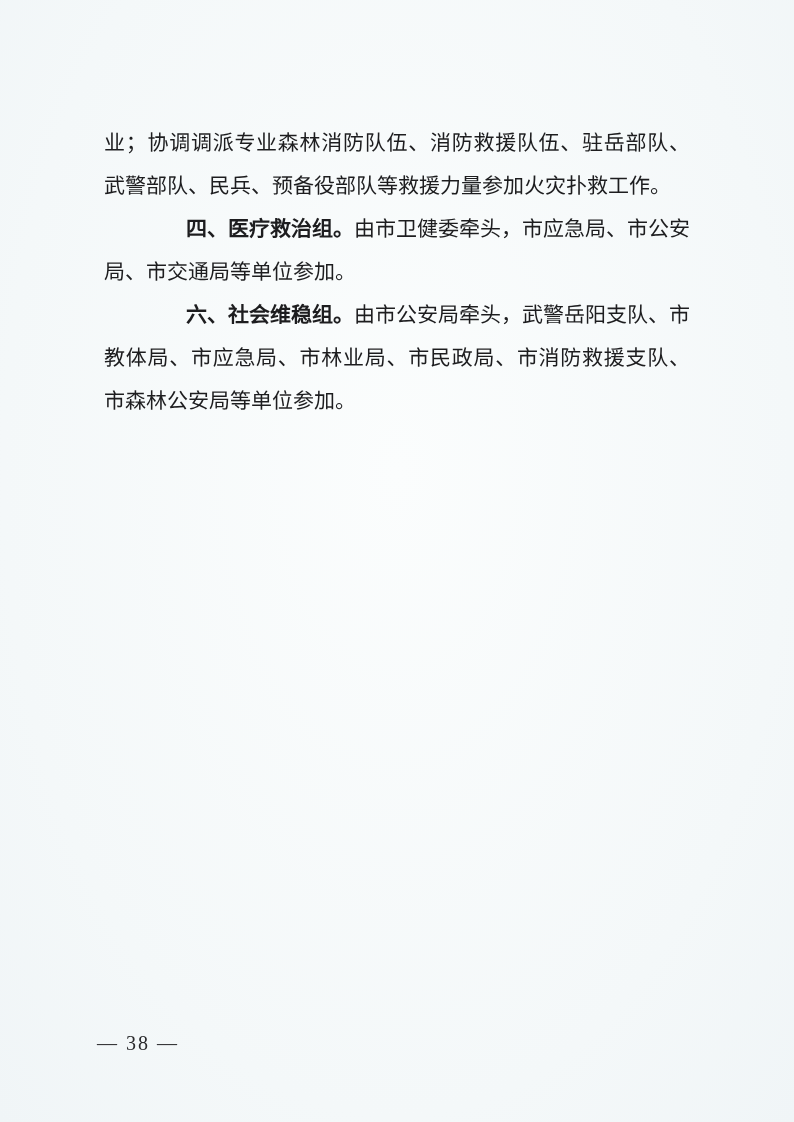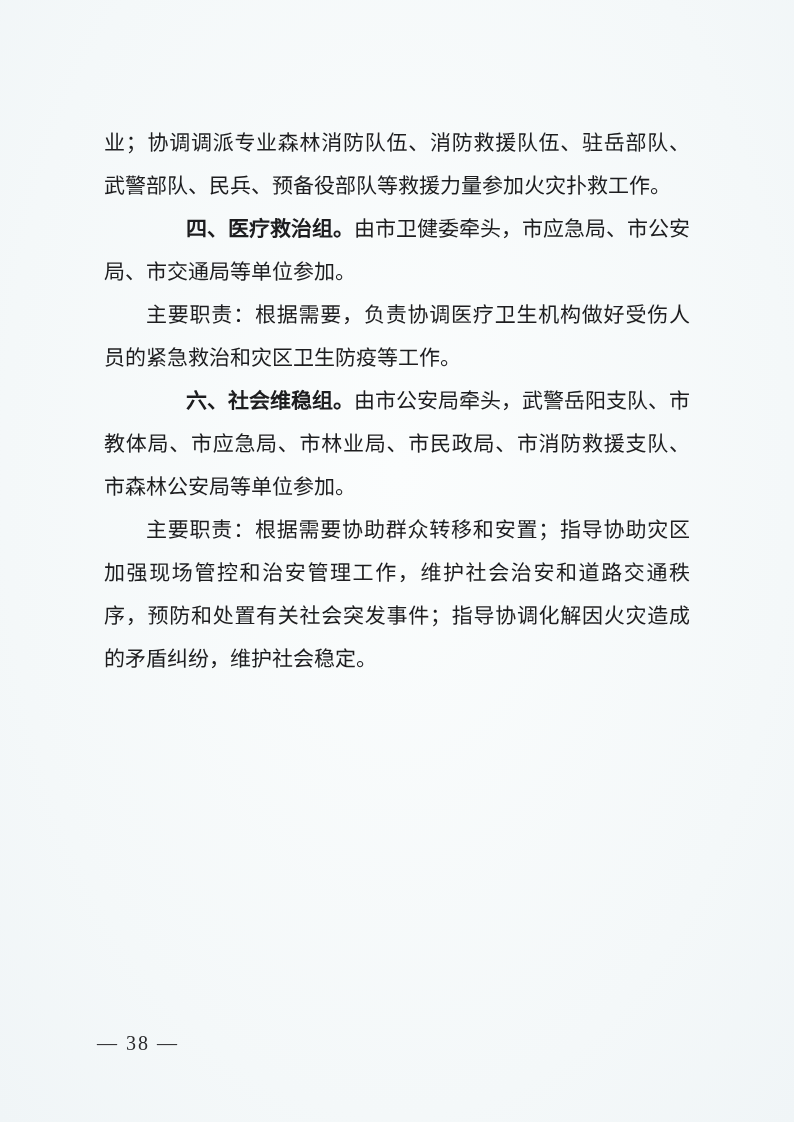--- a/index.html
+++ b/index.html
@@ -40,24 +40,22 @@
 </head>
 <body>
 
 <div class="page">
   <div class="content">
 
     <p class="para"><span>业；协调调派专业森林消防队伍、消防救援队伍、驻岳部队、武警部队、民兵、预备役部队等救援力量参加火灾扑救工作。</span></p>
 
     <p class="para indent"><span class="lead">四、医疗救治组。</span><span>由市卫健委牵头，市应急局、市公安局、市交通局等单位参加。</span></p>
 
-    <p class="para indent"><span>主要职责：根据需要，负责协调医疗卫生机构做好受伤人员的紧急救治和灾区卫生防疫等工作。</span></p>
 
 
 
     <p class="para indent"><span class="lead">六、社会维稳组。</span><span>由市公安局牵头，武警岳阳支队、市教体局、市应急局、市林业局、市民政局、市消防救援支队、市森林公安局等单位参加。</span></p>
 
-    <p class="para indent"><span>主要职责：根据需要协助群众转移和安置；指导协助灾区加强现场管控和治安管理工作，维护社会治安和道路交通秩序，预防和处置有关社会突发事件；指导协调化解因火灾造成的矛盾纠纷，维护社会稳定。</span></p>
 
   </div>
 
   <div class="footer">— 38 —</div>
 </div>
 
 </body></html>

